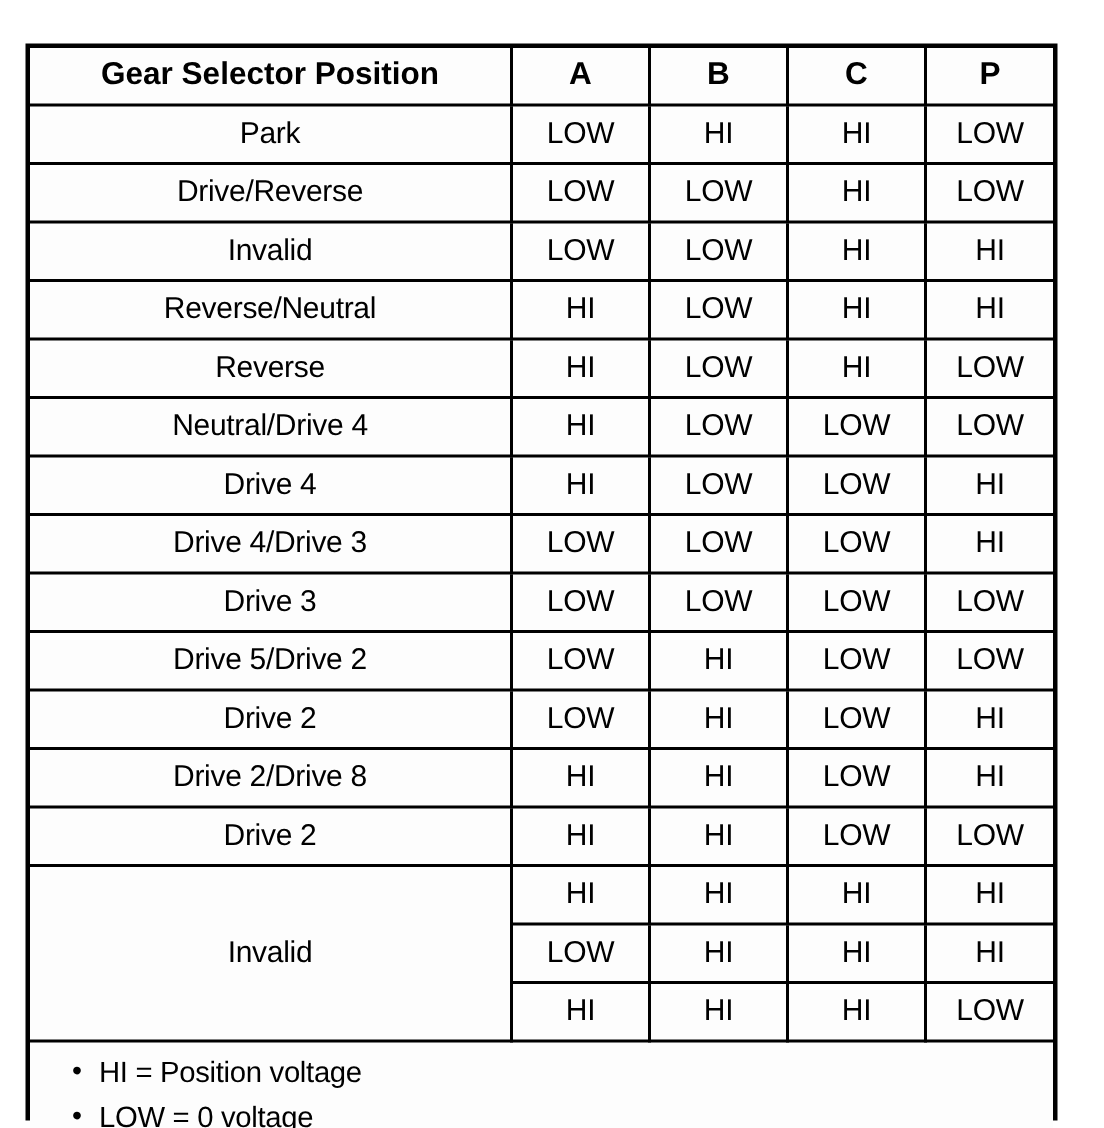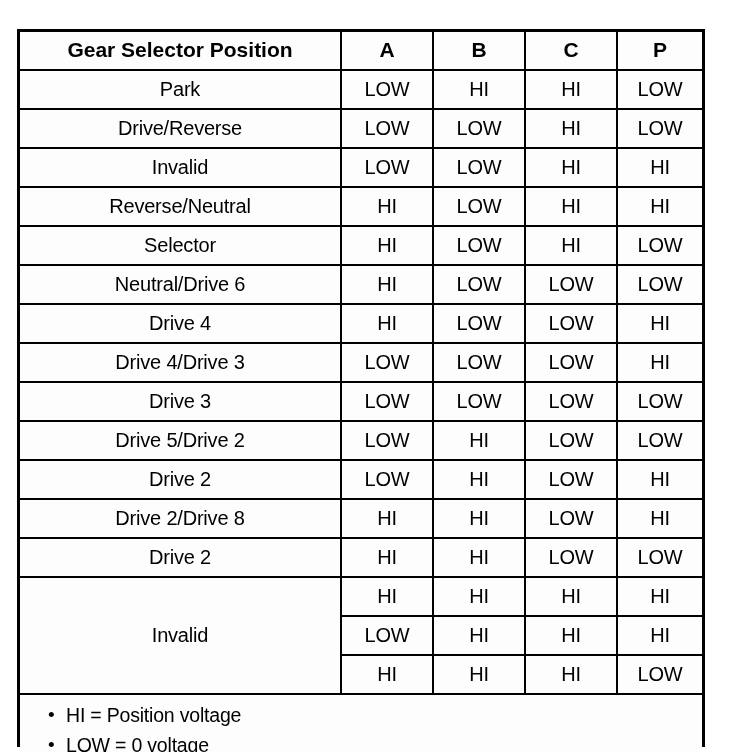--- a/index.html
+++ b/index.html
@@ -165,28 +165,28 @@
             <td class="state-cell">HI</td>
           </tr>
           <tr>
             <td class="label-cell">Reverse/Neutral</td>
             <td class="state-cell">HI</td>
             <td class="state-cell">LOW</td>
             <td class="state-cell">HI</td>
             <td class="state-cell">HI</td>
           </tr>
           <tr>
-            <td class="label-cell">Selector</td>
-            <td class="state-cell">HI</td>
-            <td class="state-cell">LOW</td>
-            <td class="state-cell">HI</td>
-            <td class="state-cell">LOW</td>
-          </tr>
-          <tr>
-            <td class="label-cell">Neutral/Drive 6</td>
+            <td class="label-cell">Reverse</td>
+            <td class="state-cell">HI</td>
+            <td class="state-cell">LOW</td>
+            <td class="state-cell">HI</td>
+            <td class="state-cell">LOW</td>
+          </tr>
+          <tr>
+            <td class="label-cell">Neutral/Drive 4</td>
             <td class="state-cell">HI</td>
             <td class="state-cell">LOW</td>
             <td class="state-cell">LOW</td>
             <td class="state-cell">LOW</td>
           </tr>
           <tr>
             <td class="label-cell">Drive 4</td>
             <td class="state-cell">HI</td>
             <td class="state-cell">LOW</td>
             <td class="state-cell">LOW</td>

